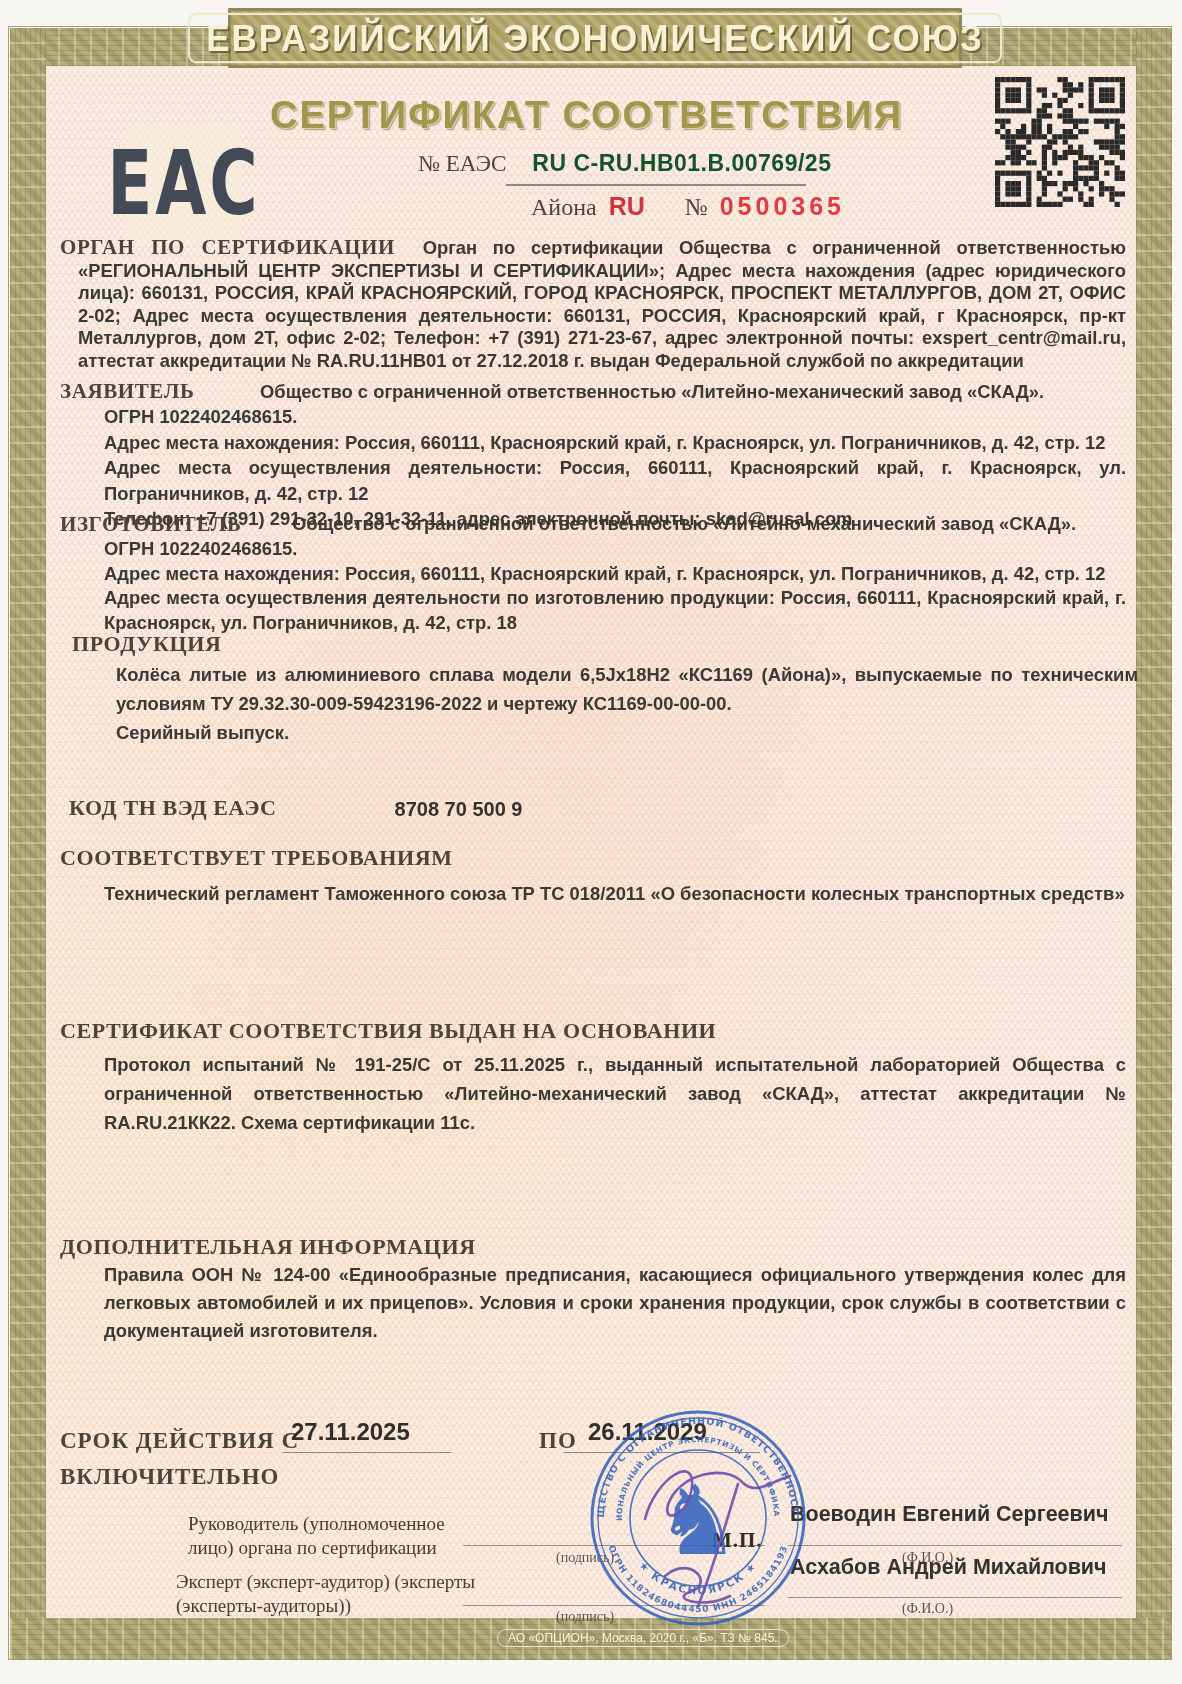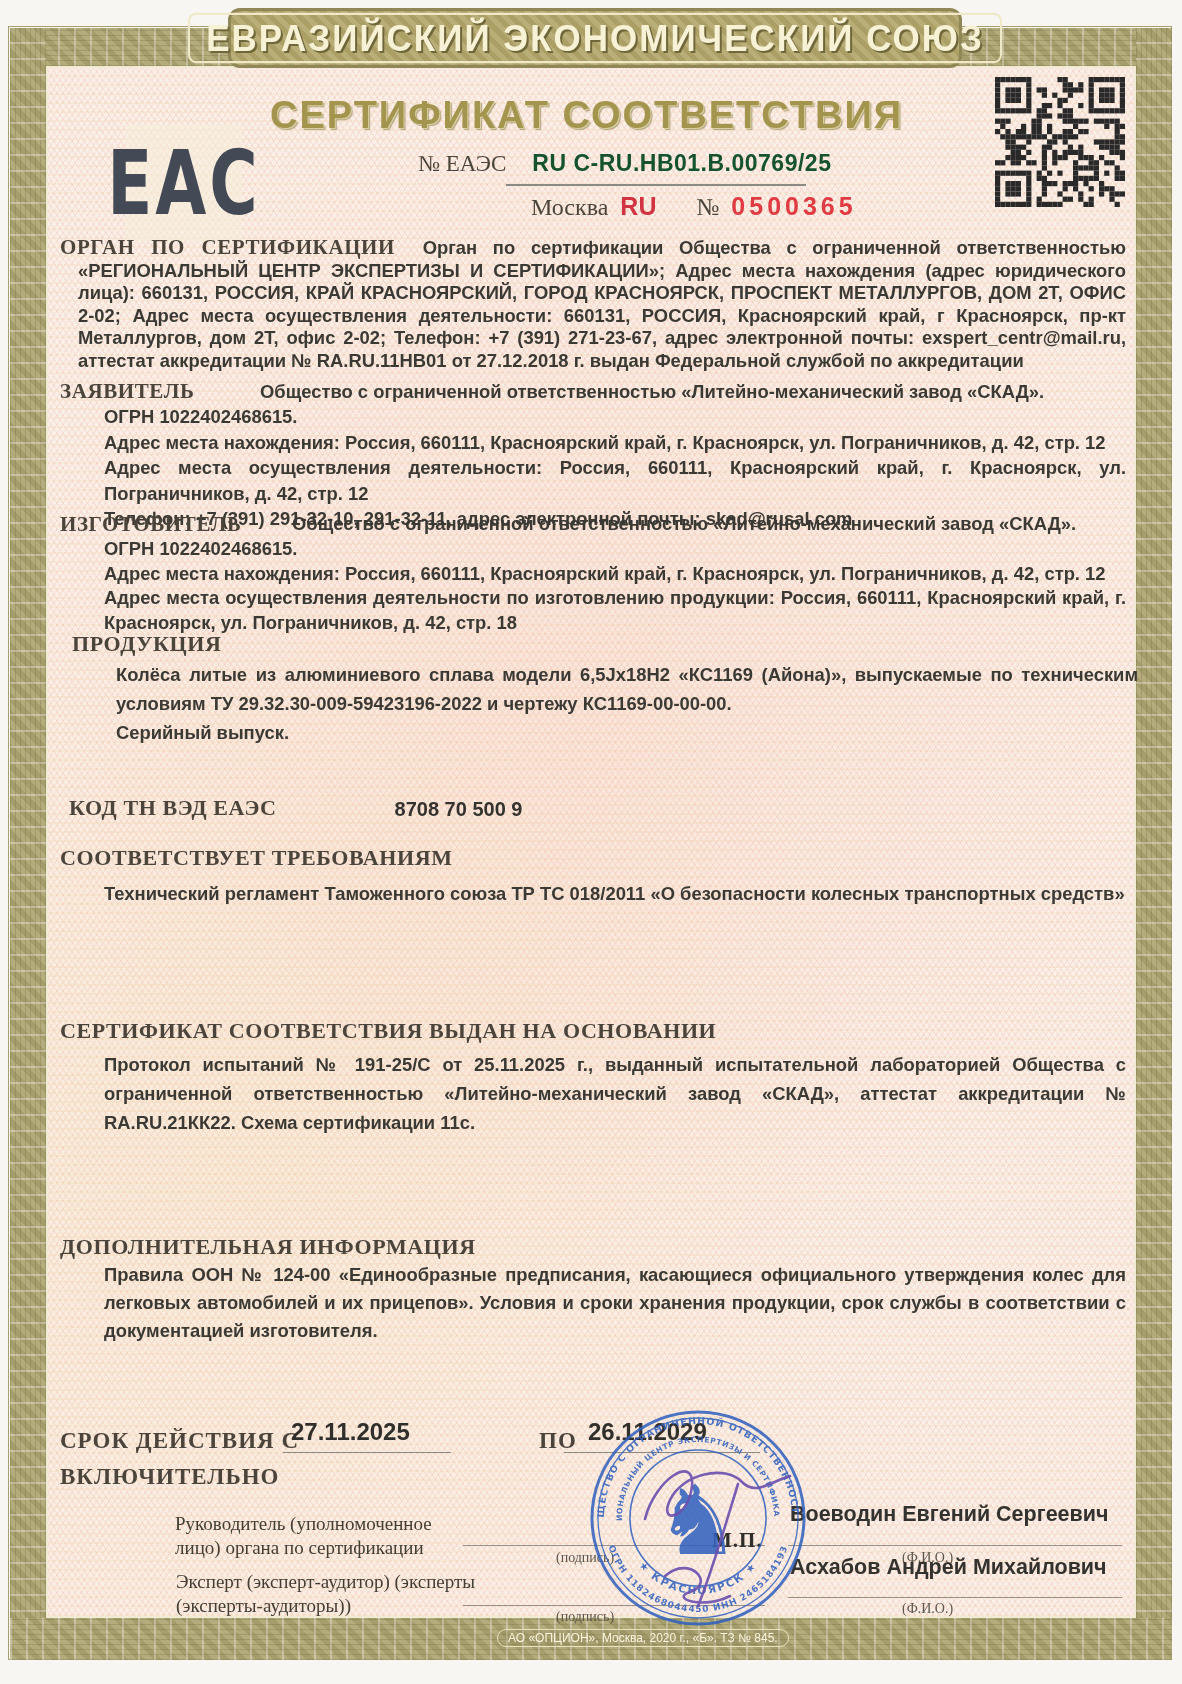--- a/index.html
+++ b/index.html
@@ -26,21 +26,21 @@
         border:2px solid #f1ead4;
         background:
           radial-gradient(circle at 50% 40%, rgba(243,176,148,.16), rgba(0,0,0,0) 55%),
           radial-gradient(circle at 18% 70%, rgba(240,205,130,.14), rgba(0,0,0,0) 45%),
           repeating-linear-gradient(55deg, rgba(214,120,95,.10) 0 1.5px, rgba(0,0,0,0) 1.5px 5px),
           repeating-linear-gradient(-55deg, rgba(214,120,95,.10) 0 1.5px, rgba(0,0,0,0) 1.5px 5px),
           repeating-linear-gradient(0deg, rgba(238,196,120,.12) 0 2px, rgba(0,0,0,0) 2px 9px),
           #fbf0e8;}
   
   .banner{position:absolute;left:228px;top:8px;width:734px;height:60px;box-sizing:border-box;
-        border:3px solid #8f8756;border-radius:12px;z-index:5;
+        border:3px solid #8f8756;border-radius:1px;z-index:5;
         background:repeating-linear-gradient(45deg,#ab9f66 0 5px,#b9ae77 5px 10px);
         display:flex;align-items:center;justify-content:center;}
   .banner-in{border:2px solid #f0e8c6;border-radius:8px;padding:2px 16px;
         color:#f7f1d6;font-weight:800;font-size:35px;letter-spacing:2px;white-space:nowrap;
         text-shadow:2px 2px 0 #6f673a;transform:scaleY(1.05);}
   .eac{position:absolute;left:126px;top:124px;width:116px;height:118px;z-index:2;
         background:rgba(246,238,219,.55);display:flex;align-items:center;justify-content:center;}
   .eac span{font-family:"DejaVu Sans",sans-serif;font-weight:700;font-size:66px;color:#434a56;
         letter-spacing:3px;transform:scaleY(1.35);}
   .doc-title{position:absolute;left:270px;top:94px;width:610px;text-align:center;z-index:2;
@@ -106,21 +106,21 @@
 
   <div class="doc-title">СЕРТИФИКАТ СООТВЕТСТВИЯ</div>
 
   <div class="num-row">
     <span class="lbl-serif">№ ЕАЭС</span>
     <span class="num-val">RU C-RU.HB01.B.00769/25</span>
   </div>
   <div class="uline" style="left:506px;top:184px;width:300px;"></div>
 
   <div class="series-row">
-    <span class="lbl-serif" style="font-size:24px;">Москва</span>
+    <span class="lbl-serif" style="font-size:24px;">Айона</span>
     <span class="red series-val">RU</span>
     <span class="blank-no-lbl">№</span>
     <span class="blank-num">0500365</span>
   </div>
 
   <svg id="qr-svg" class="qr" viewBox="0 0 130 130">
       <rect x="0.00" y="0.00" width="5.20" height="5.20" fill="#29292a"></rect>
       <rect x="5.20" y="0.00" width="5.20" height="5.20" fill="#29292a"></rect>
       <rect x="10.40" y="0.00" width="5.20" height="5.20" fill="#29292a"></rect>
       <rect x="15.60" y="0.00" width="5.20" height="5.20" fill="#29292a"></rect>
@@ -480,21 +480,21 @@
   </div>
 
   <div class="abs v-lbl" style="left:60px;top:1428px;">СРОК ДЕЙСТВИЯ С</div>
   <div class="abs v-date" style="left:291px;top:1418px;">27.11.2025</div>
   <div class="uline" style="left:283px;top:1452px;width:168px;border-bottom-width:1.5px;"></div>
   <div class="abs v-lbl" style="left:539px;top:1428px;">ПО</div>
   <div class="abs v-date" style="left:588px;top:1418px;">26.11.2029</div>
   <div class="uline" style="left:564px;top:1452px;width:196px;border-bottom-width:1.5px;"></div>
   <div class="abs v-lbl" style="left:60px;top:1464px;">ВКЛЮЧИТЕЛЬНО</div>
 
-  <div class="abs role" style="left:175px;top:1512px;width:300px;">Руководитель (уполномоченное лицо) органа по сертификации</div>
+  <div class="abs role" style="left:188px;top:1512px;width:300px;">Руководитель (уполномоченное лицо) органа по сертификации</div>
   <div class="sig-line" style="left:463px;top:1545px;width:302px;"></div>
   <div class="abs cap" style="left:556px;top:1550px;">(подпись)</div>
   <div class="abs sig-name" style="left:790px;top:1502px;">Воеводин Евгений Сергеевич</div>
   <div class="sig-line" style="left:788px;top:1545px;width:334px;"></div>
   <div class="abs cap" style="left:902px;top:1550px;">(Ф.И.О.)</div>
 
   <div class="abs role" style="left:176px;top:1570px;width:310px;">Эксперт (эксперт-аудитор) (эксперты (эксперты-аудиторы))</div>
   <div class="sig-line" style="left:463px;top:1605px;width:302px;"></div>
   <div class="abs cap" style="left:556px;top:1609px;">(подпись)</div>
   <div class="abs sig-name" style="left:790px;top:1555px;">Асхабов Андрей Михайлович</div>

